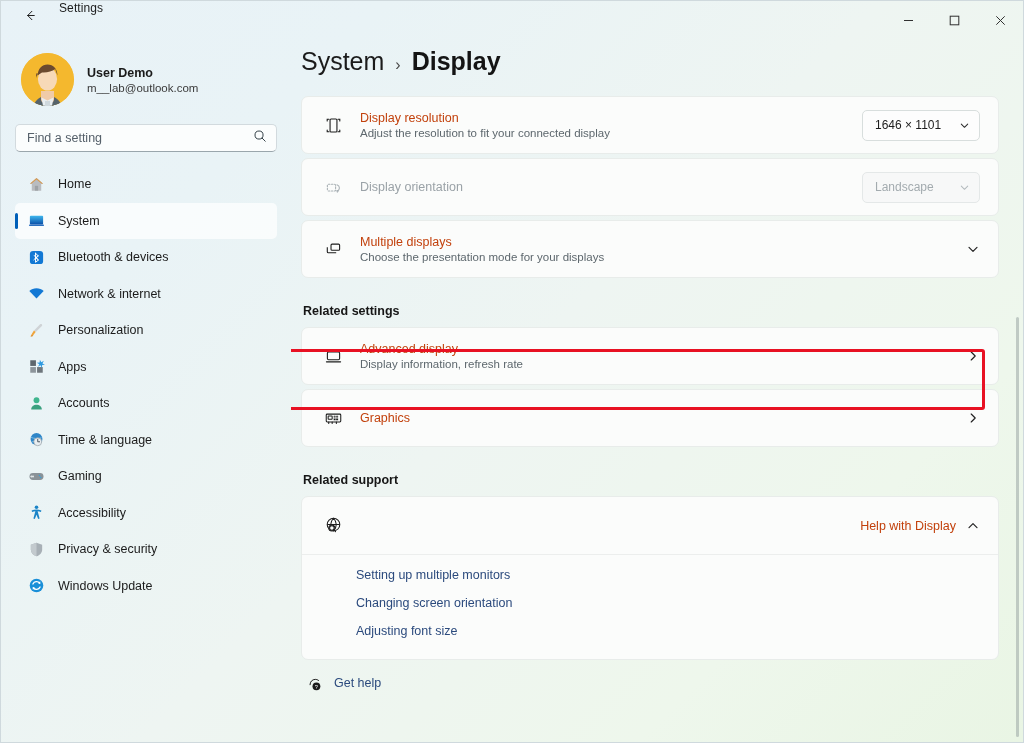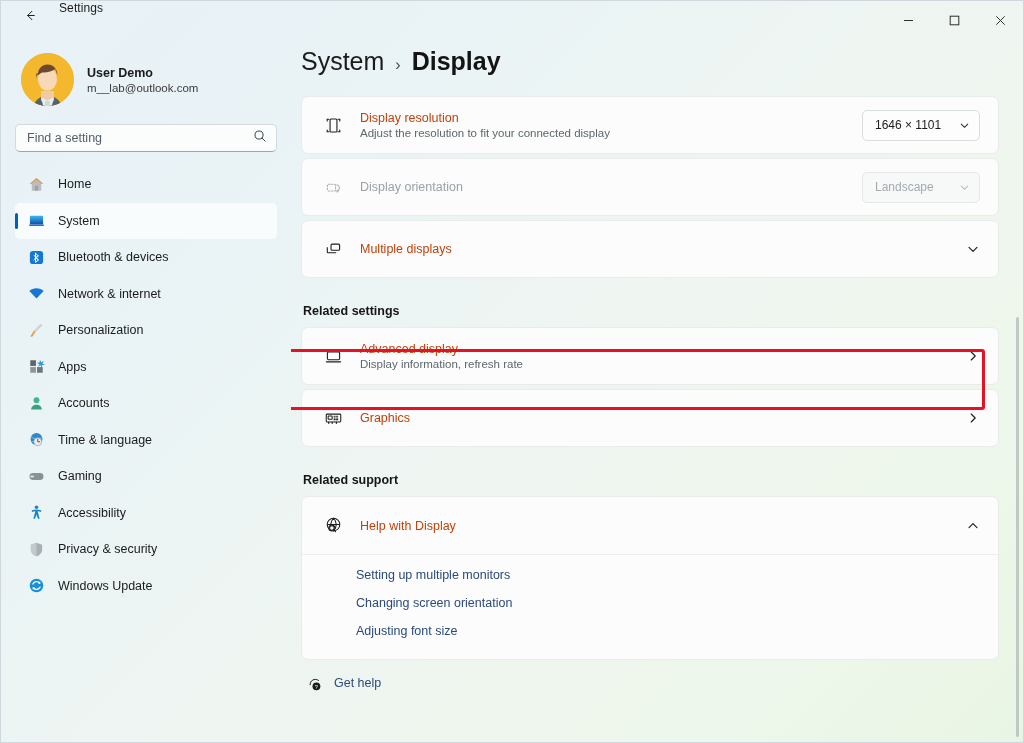--- a/index.html
+++ b/index.html
@@ -156,21 +156,21 @@
   
   .highlight-box {
     position: absolute;
     border: 3px solid #e81123;
     border-radius: 3px;
     pointer-events: none;
     z-index: 4;
   }
 
   .card-group { background: #fbfcfb; border: 1px solid #e8ecea; border-radius: 7px; overflow: hidden; }
-  .card-group .card { border: none; border-radius: 0; margin: 0; background: transparent; }
+  .card-group .card { border: none; border-radius: 0; margin: 0; background: transparent; text-align: right; }
   .links { display: flex; flex-direction: column; padding: 6px 0 14px 54px; }
   .help-link {
     font-size: 12.5px; color: #2b4a7d; cursor: pointer;
     padding: 7px 0; width: max-content;
   }
 
   .gethelp-bar {
     display: flex; align-items: flex-start; gap: 11px;
     padding: 16px 0 0 6px;
   }
@@ -441,20 +441,21 @@
 
       <div class="card clickable">
         <span class="card-ico">
           <svg width="21" height="21" viewBox="0 0 22 22" fill="none" stroke="currentColor" stroke-width="1.15" stroke-linejoin="round">
             <rect x="8.4" y="5.4" width="9" height="6.4" rx="1.1"></rect>
             <path d="M13.8 14.4H5.6a1.1 1.1 0 0 1-1.1-1.1V8.6"></path>
           </svg>
         </span>
         <div class="card-text">
           <div class="card-title">Multiple displays</div>
+          <div class="card-sub">Choose the presentation mode for your displays</div>
         </div>
         <span class="row-chev">
           <svg width="14" height="14" viewBox="0 0 14 14" fill="none">
             <path d="M3 5.3L7 9.3l4-4" stroke="currentColor" stroke-width="1.15" stroke-linecap="round" stroke-linejoin="round"></path>
           </svg>
         </span>
       </div>
 
       <div class="section-head">Related settings</div>
 

